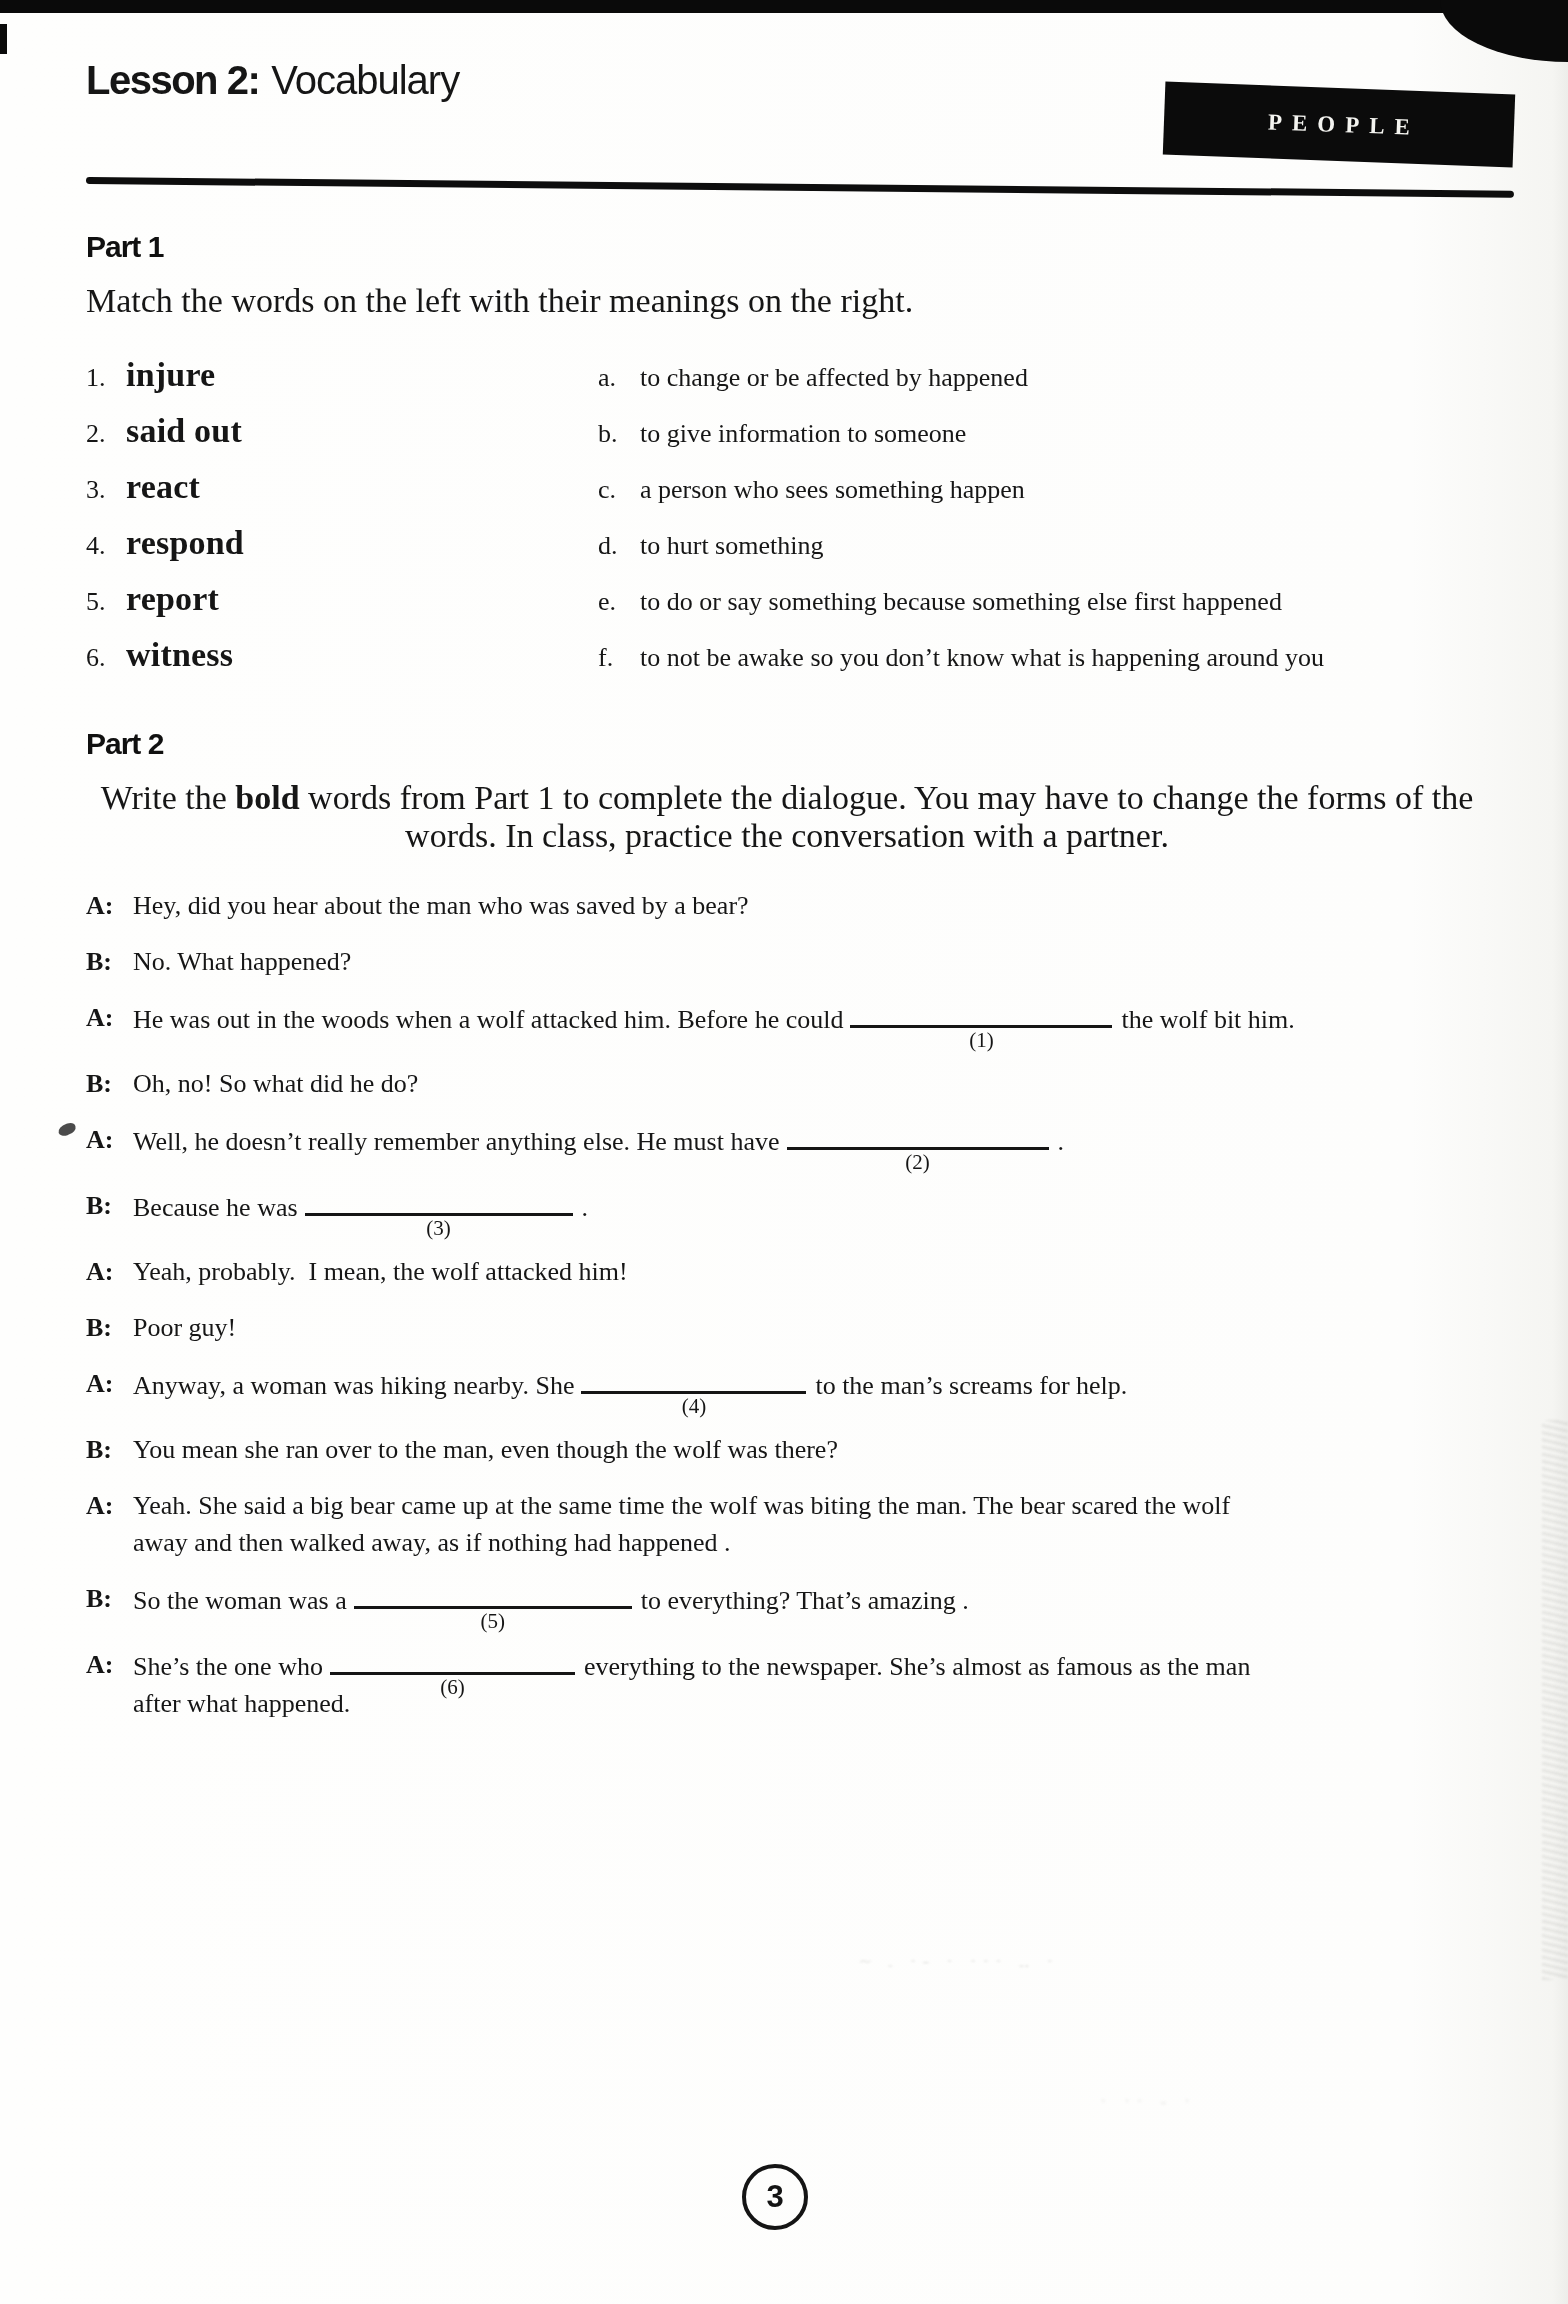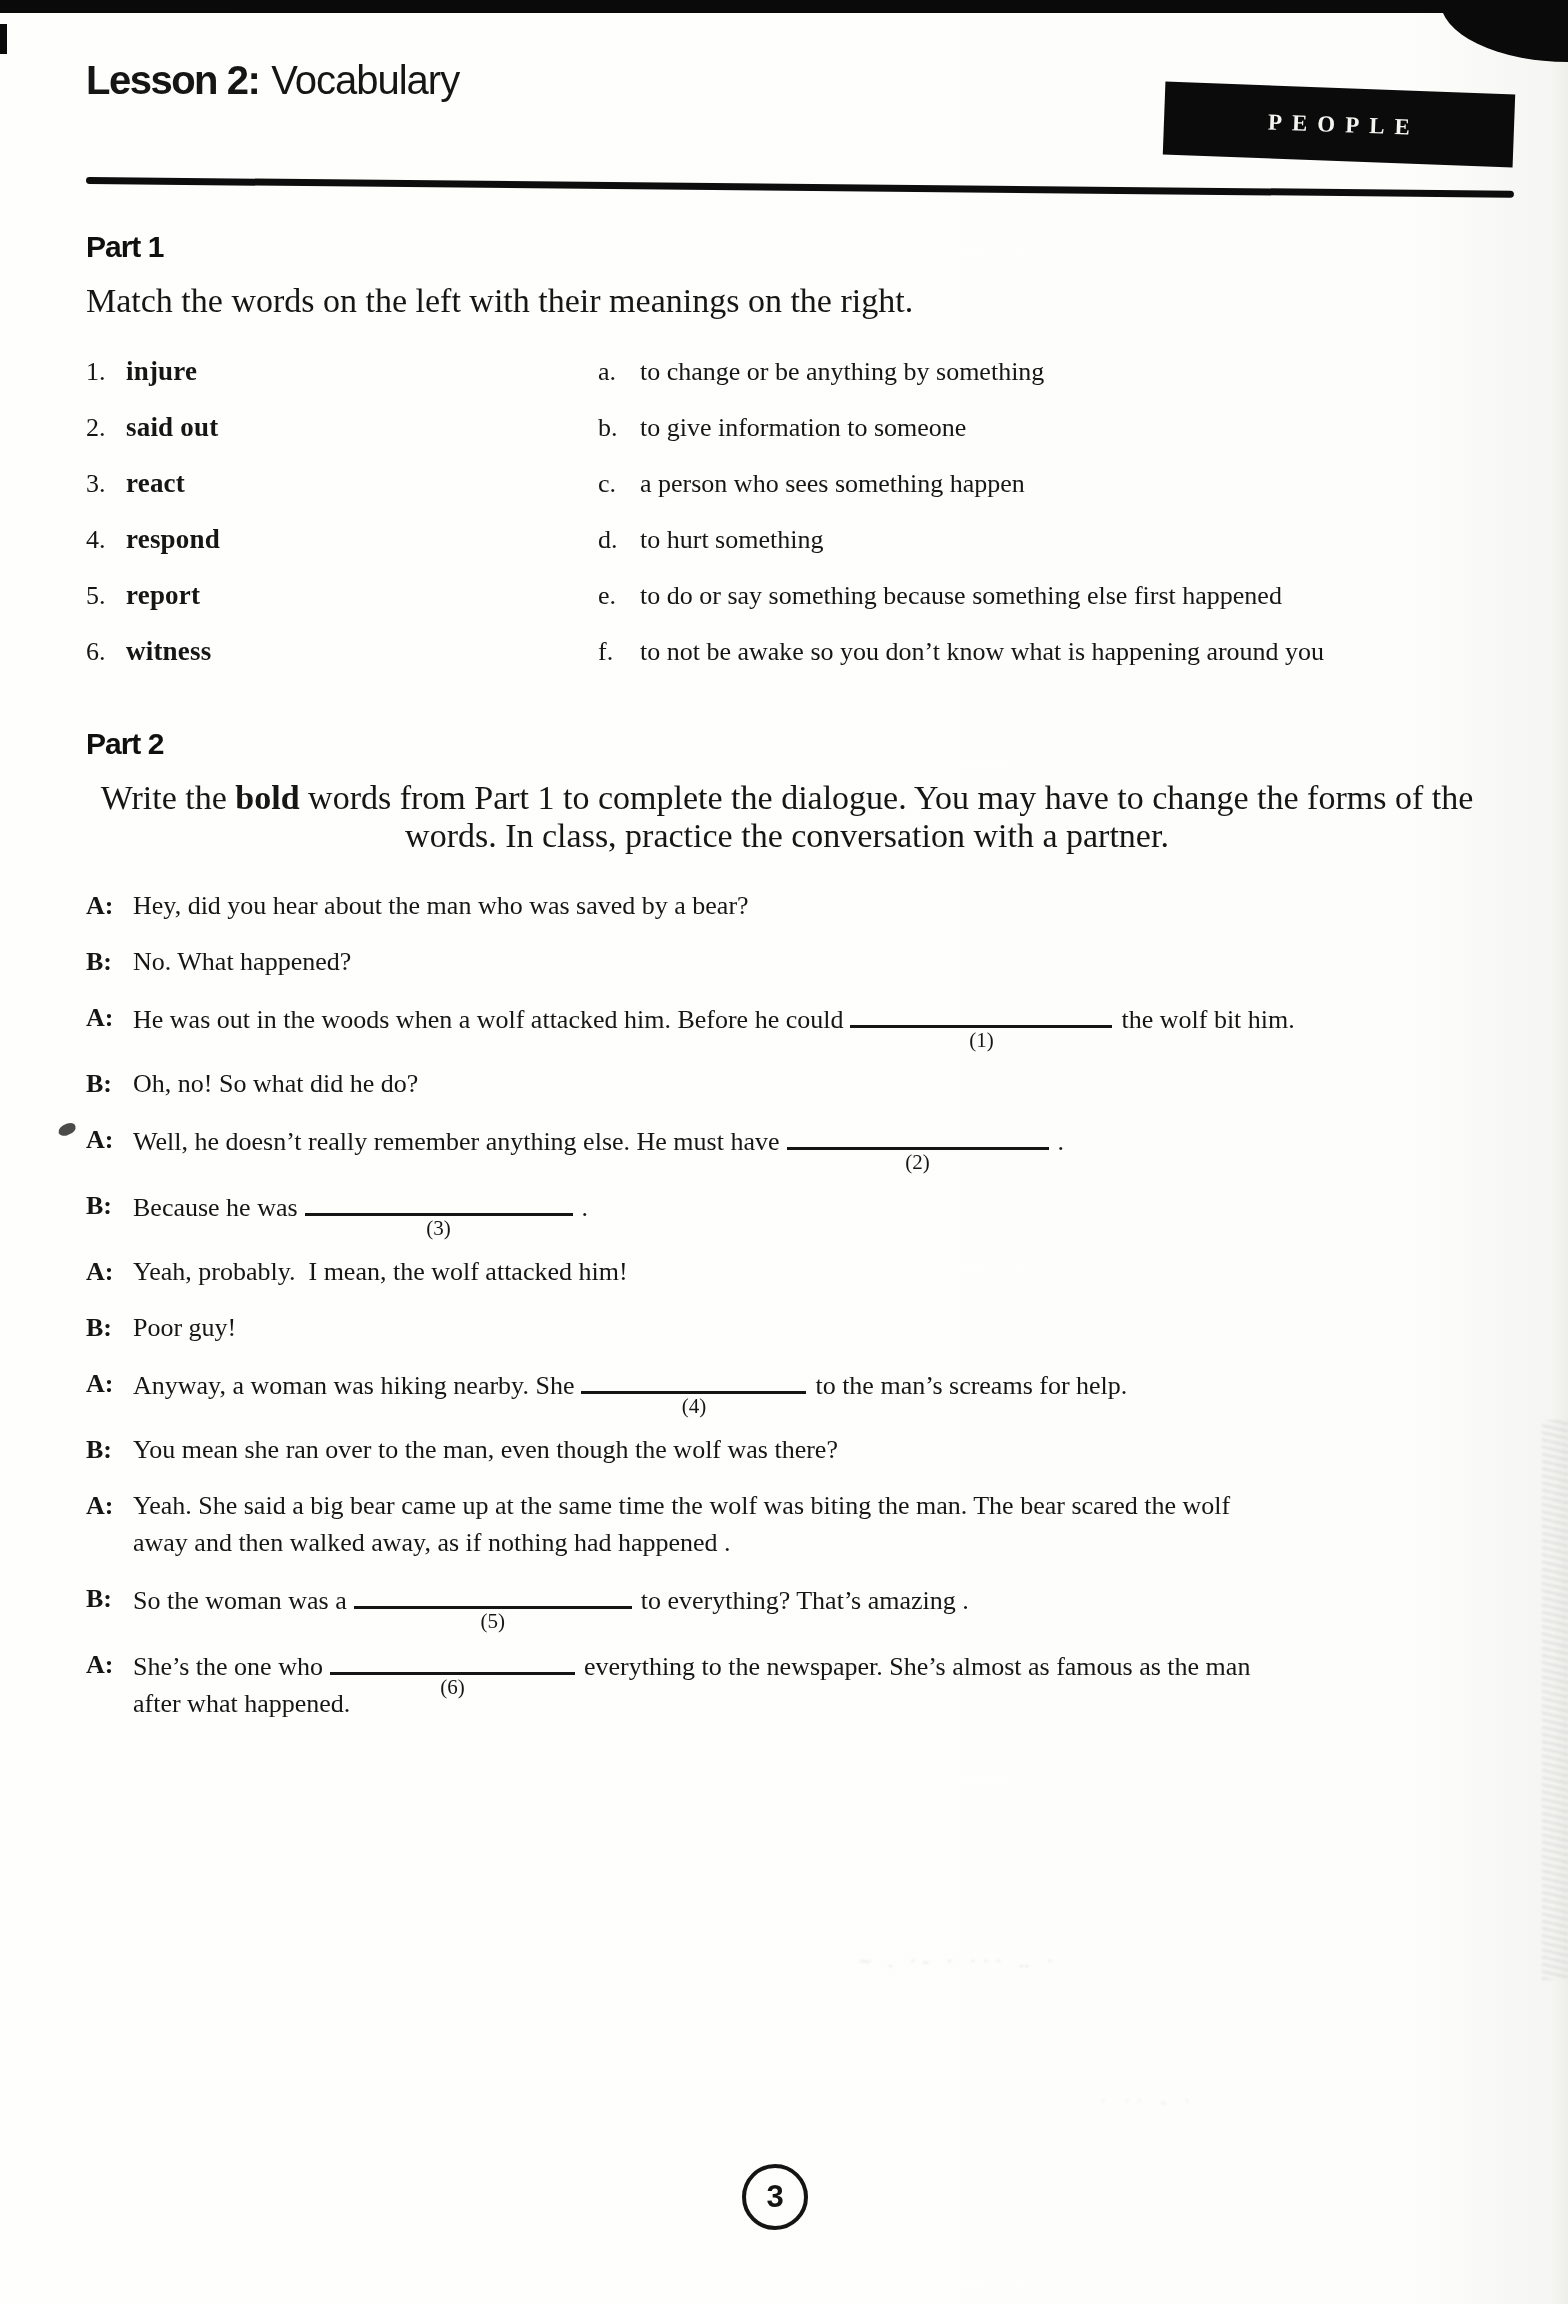--- a/index.html
+++ b/index.html
@@ -42,21 +42,21 @@
   
   .content { position:absolute; left:86px; top:230px; width:1424px; }
   .part-heading { font-family:"Liberation Sans", sans-serif; font-weight:bold; font-size:30px;
     letter-spacing:-1px; margin:0 0 18px 0; color:#101010; }
   .p-instr { font-size:34px; line-height:38px; margin:0 0 36px 0; }
 
   .match-grid { margin:0 0 6px 0; }
   .match-row { display:flex; align-items:baseline; height:56px; }
   .m-left { flex:0 0 512px; display:flex; align-items:baseline; }
   .m-num { flex:0 0 40px; font-size:26px; }
-  .m-word { font-weight:bold; font-size:27px; letter-spacing:.2px; }
+  .m-word { font-weight:bold; font-size:34px; letter-spacing:.2px; }
   .m-right { display:flex; align-items:baseline; }
   .d-letter { flex:0 0 42px; font-size:26px; }
   .d-text { font-size:26px; }
 
   .part2-heading { margin-top:35px; }
   .p2-instr { width:1402px; margin-bottom:32px;text-align:center; }
   .p2-instr .b { font-weight:bold; }
 
   .dialogue { width:1410px; }
   .line { display:flex; margin-bottom:19px; font-size:26px; line-height:37px; }
@@ -104,21 +104,21 @@
       <p class="p-instr">Match the words on the left with their meanings on the right.</p>
 
       <div class="match-grid">
         <div class="match-row">
           <div class="m-left">
             <span class="m-num">1.</span>
             <span class="m-word">injure</span>
           </div>
           <div class="m-right">
             <span class="d-letter">a.</span>
-            <span class="d-text">to change or be anything by something</span>
+            <span class="d-text">to change or be affected by happened</span>
           </div>
         </div>
         <div class="match-row">
           <div class="m-left">
             <span class="m-num">2.</span>
             <span class="m-word">said out</span>
           </div>
           <div class="m-right">
             <span class="d-letter">b.</span>
             <span class="d-text">to give information to someone</span>

